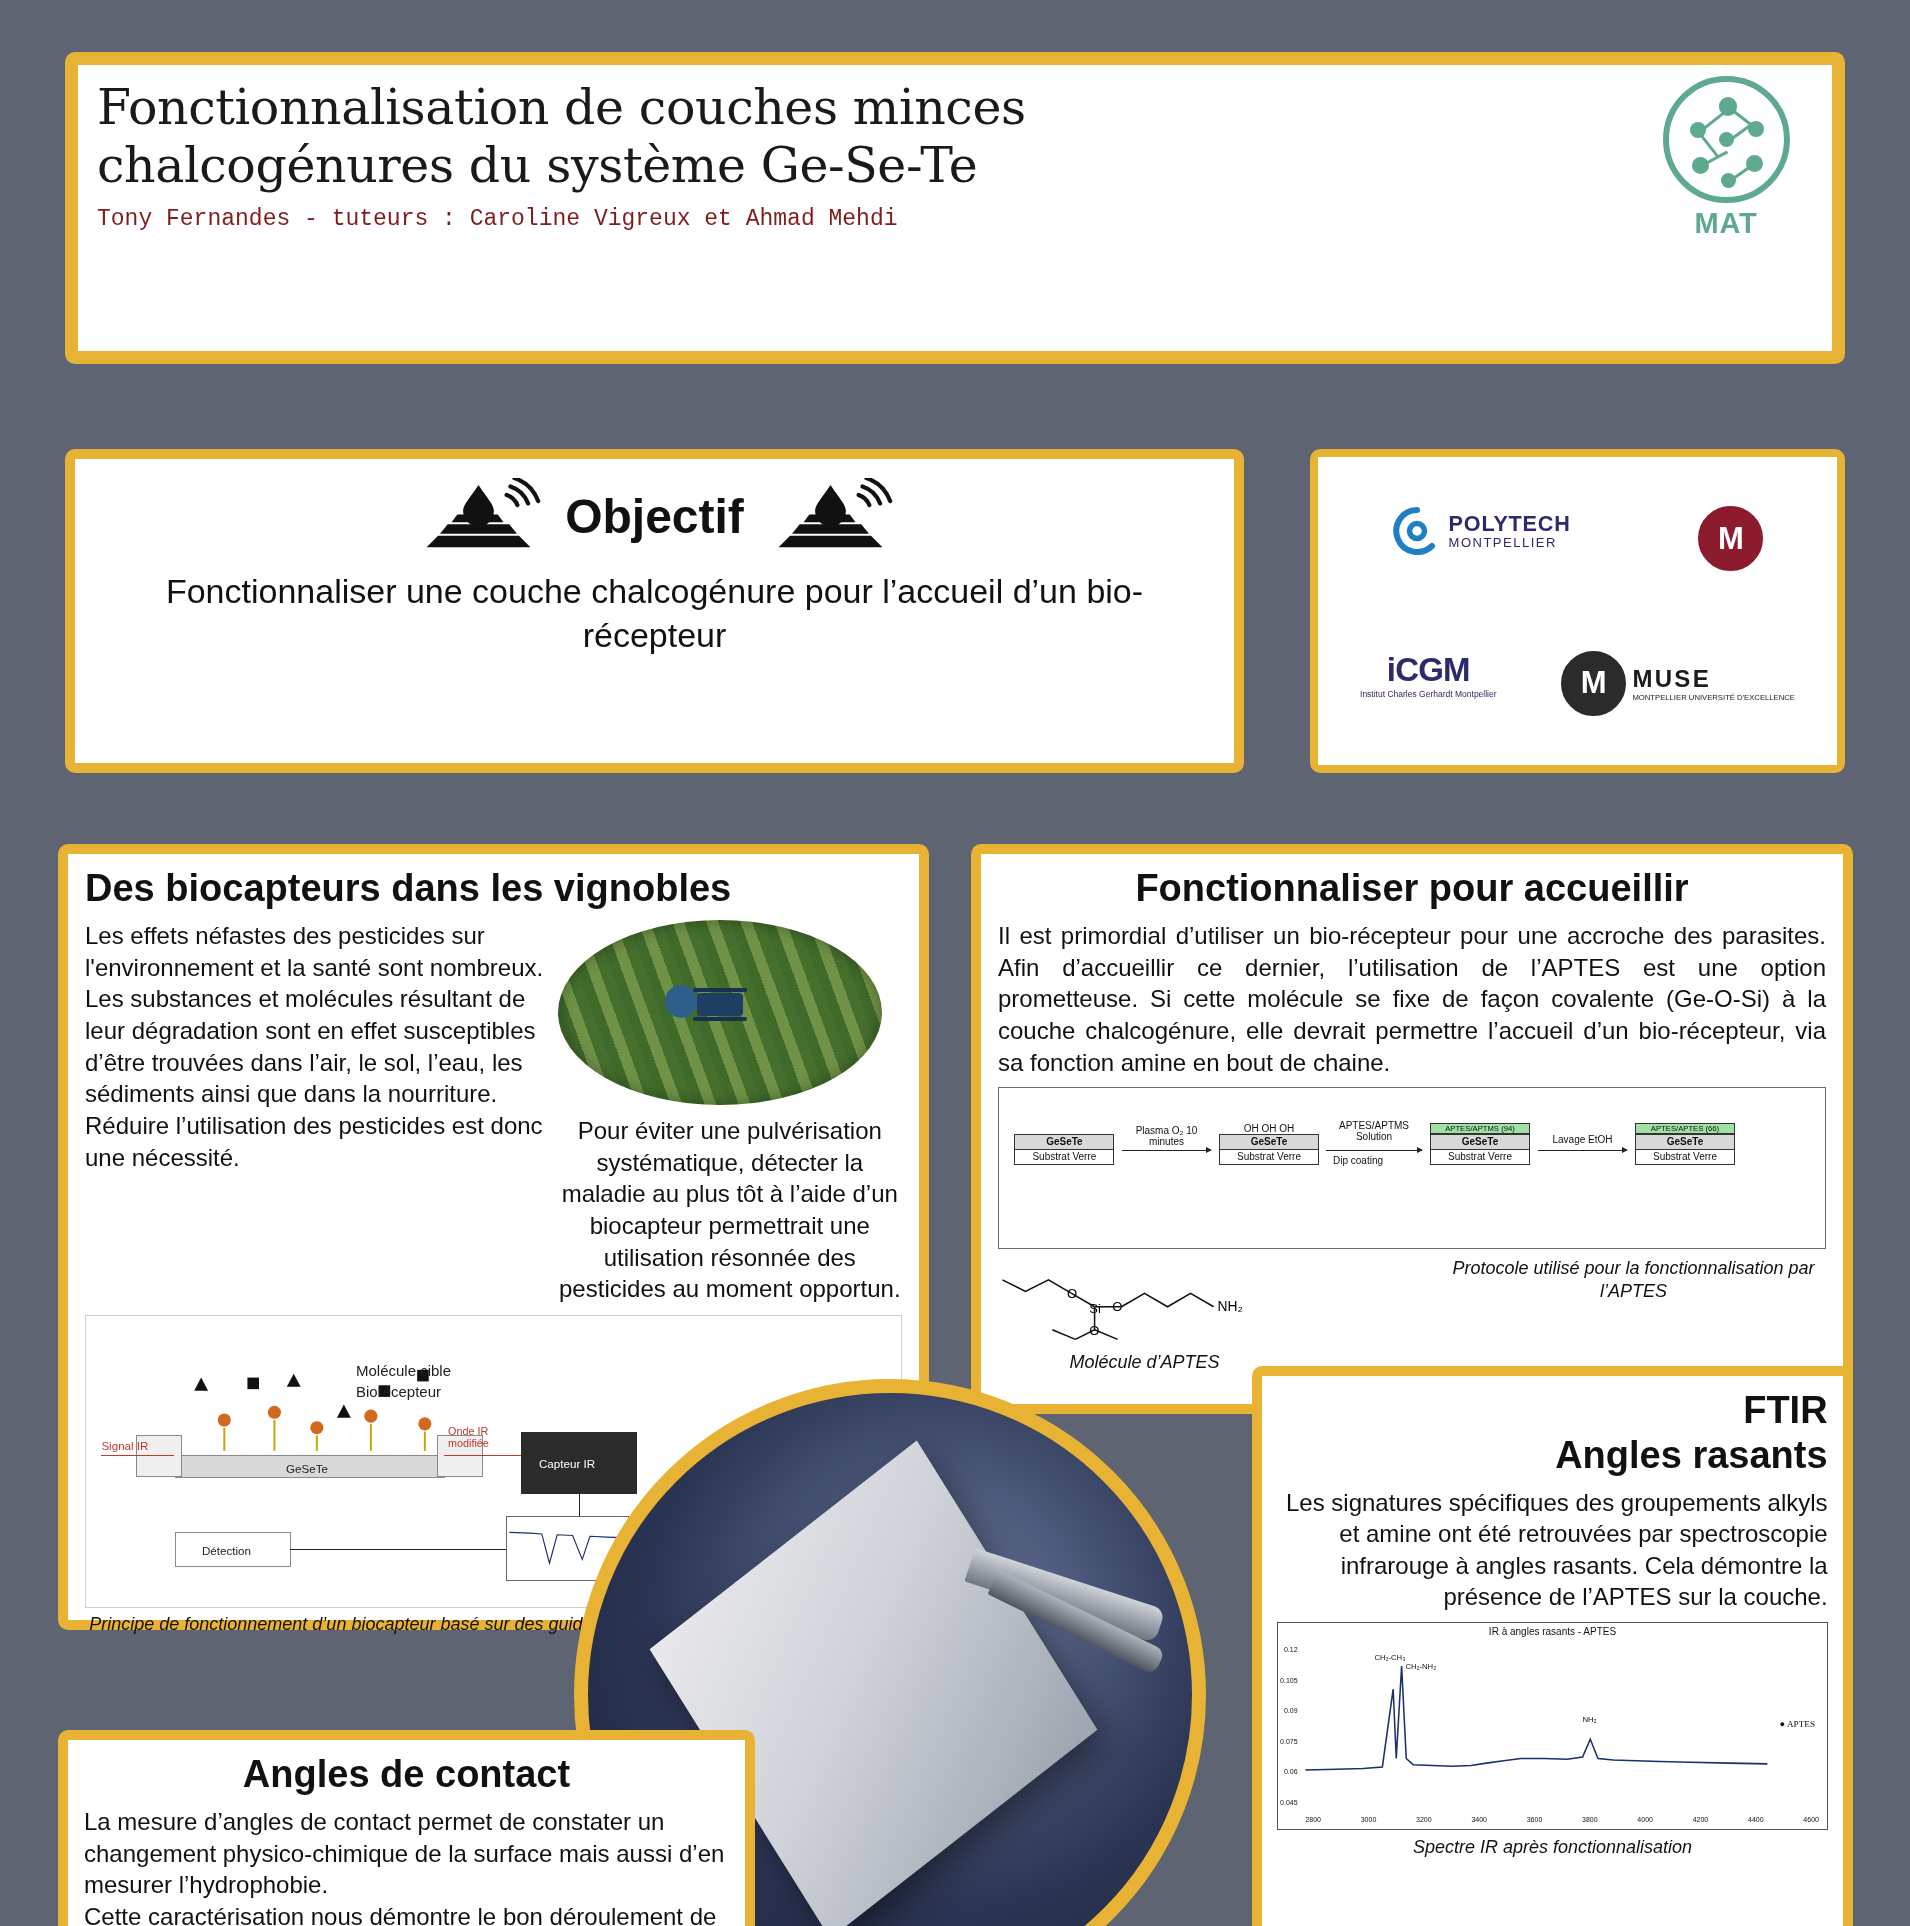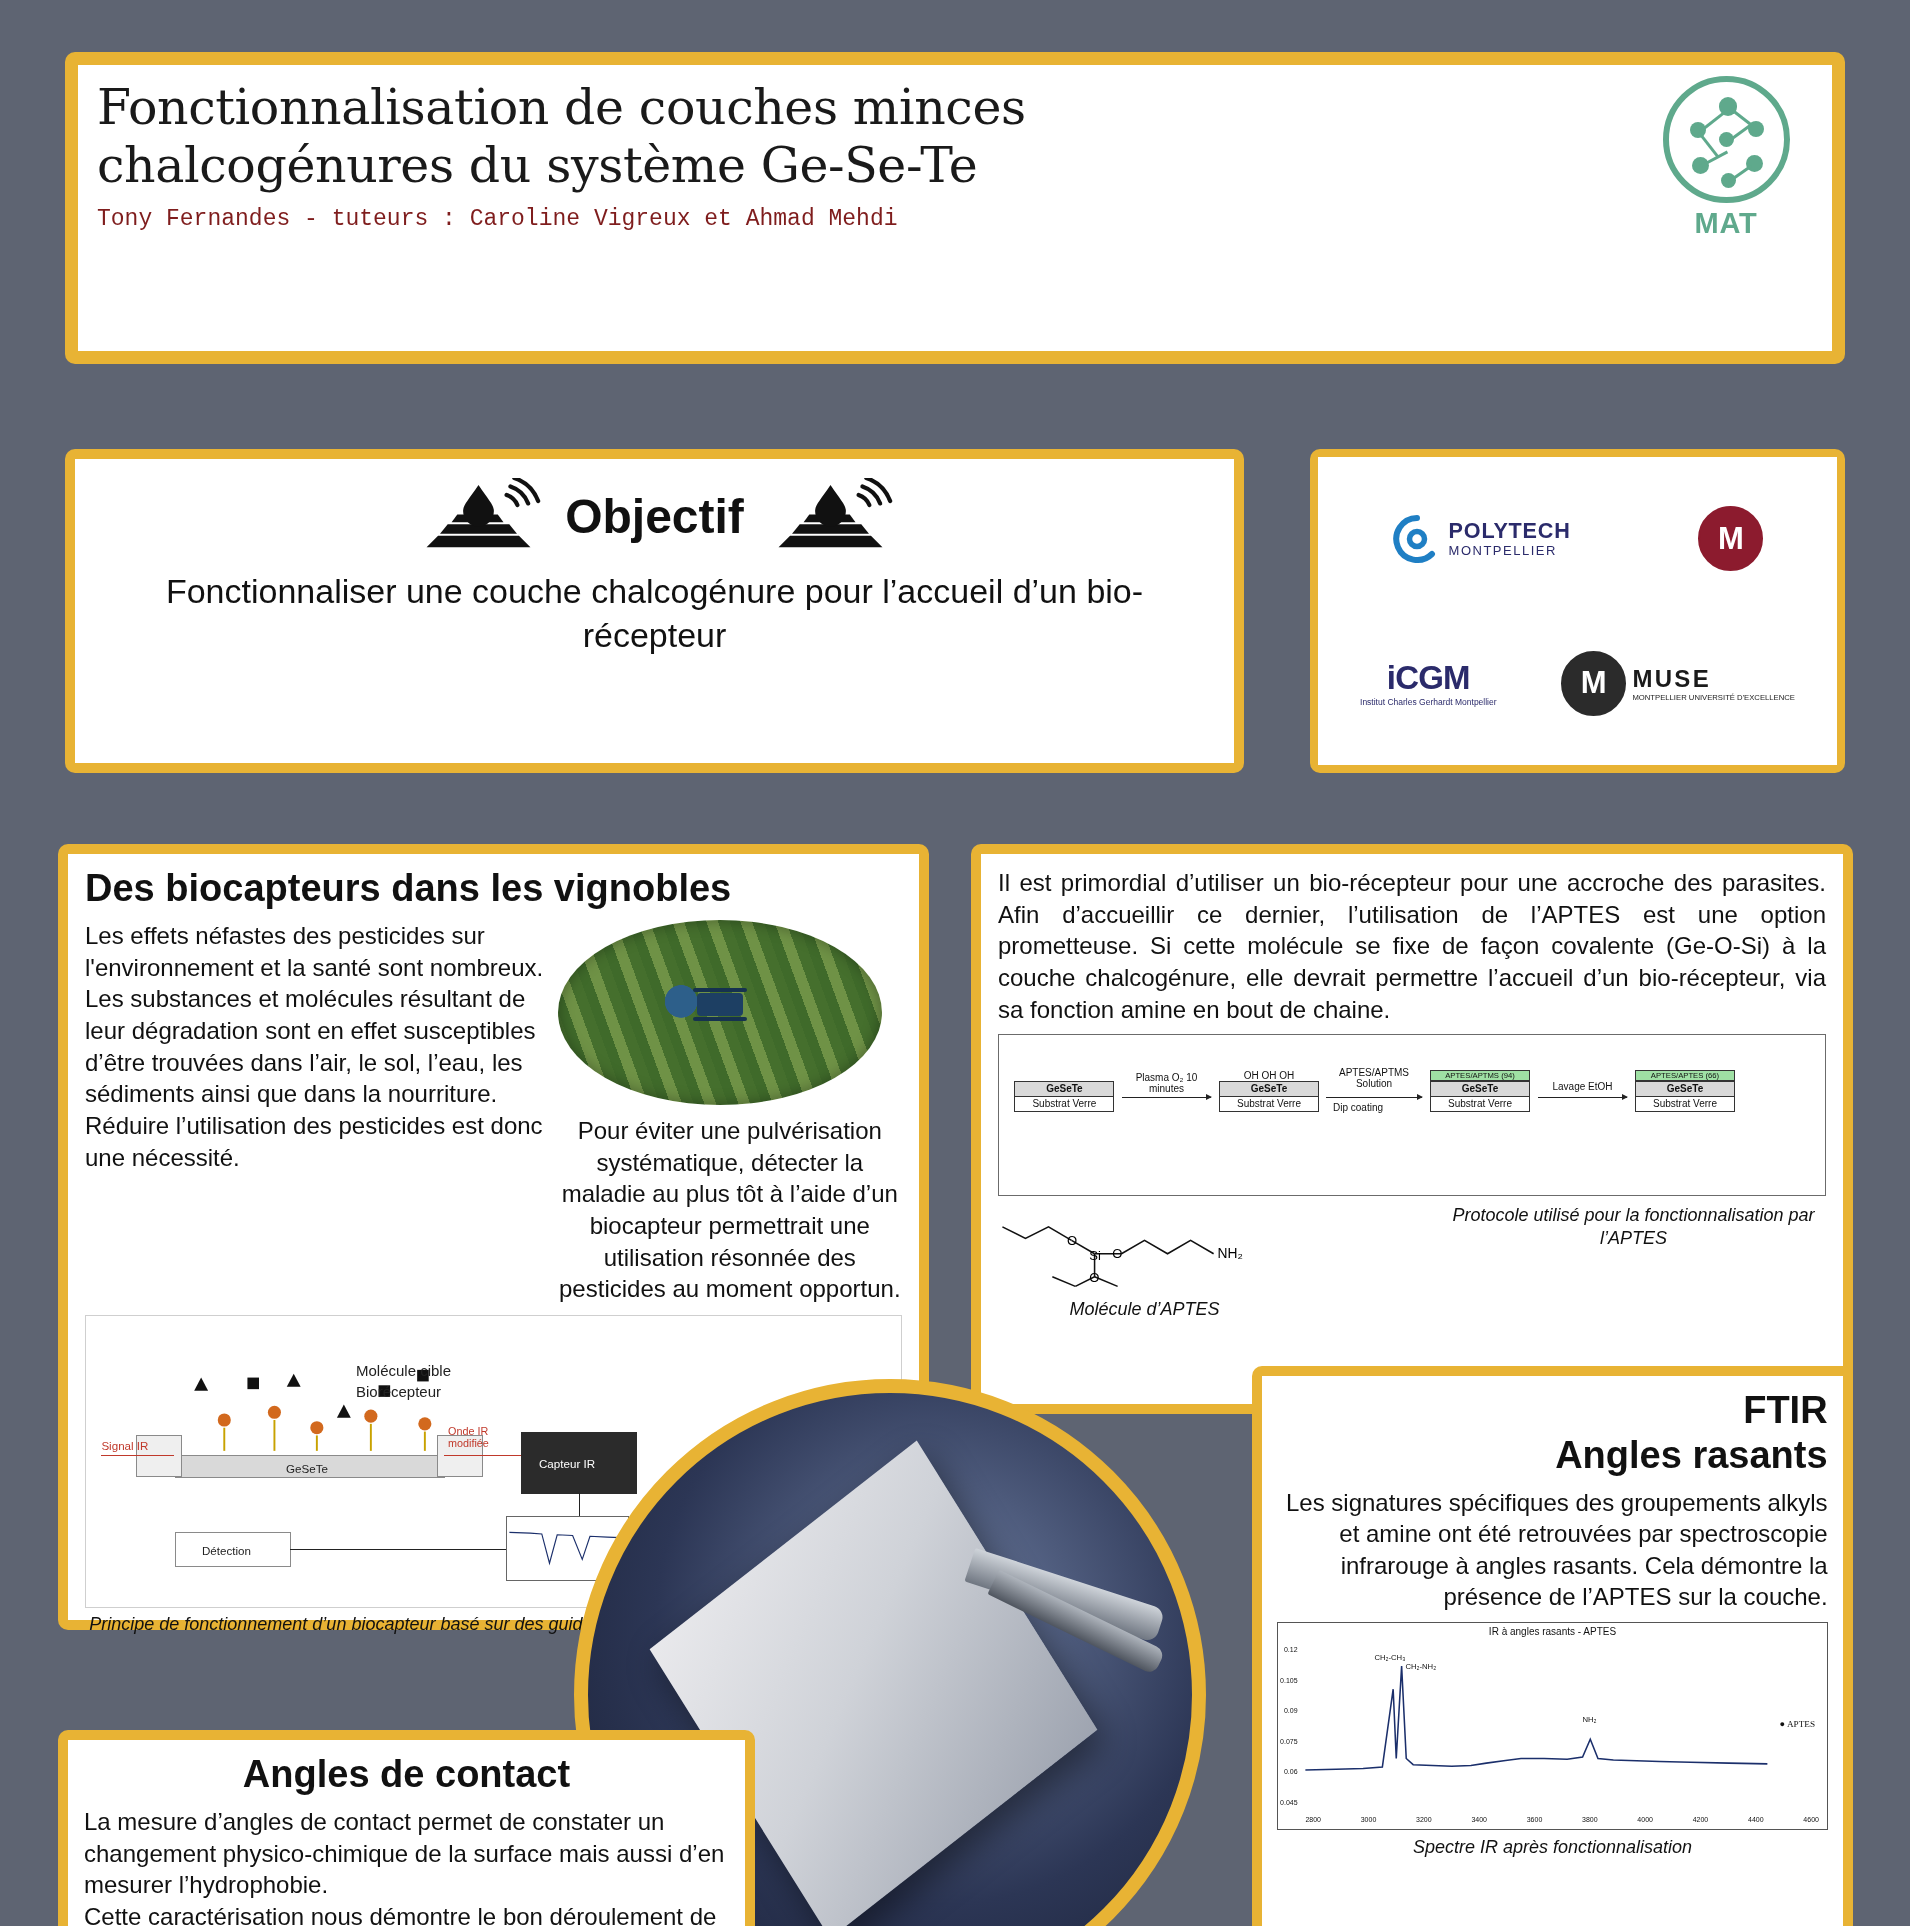--- a/index.html
+++ b/index.html
@@ -72,21 +72,21 @@
   .obj-head { display:flex; align-items:center; justify-content:center; gap:23px; margin-top: 8.5px;}
   .obj-title { font-size: 48px; font-weight: bold; font-family: "Liberation Sans", sans-serif;}
   .obj-body {
     text-align:center; font-size: 34px; line-height:1.3; margin-top: 14.6px; padding: 0 23px;
   }
   .sensor-icon { width: 127px; height: 77px; position: relative; }
 
   
   #logos-card { left: 1310px; top: 449px; width: 535px; height: 324px; padding: 7.7px;}
   #logos-card > .inner { padding: 10px 10px; display:flex; flex-direction:column; justify-content:space-around;}
-  .logo-row { display:flex; align-items:center; justify-content:space-around; }
+  .logo-row { display:flex; align-items:flex-start; justify-content:space-around; }
   .polytech-txt { font-size: 21.6px; font-weight:bold; color:#2b2b6b; letter-spacing:0.8px; line-height:1.05;}
   .polytech-sub { font-size: 13px; font-weight:normal; color:#2b2b6b; letter-spacing:1.5px;}
   .icgm-txt { font-size: 33px; font-weight:bold; color:#2b2b6b; letter-spacing:-0.8px;}
   .icgm-sub { font-size: 8.5px; color:#2b2b6b; }
   .muse-txt { font-size: 24px; font-weight:bold; color:#1b1b1b; letter-spacing:2.3px;}
   .muse-sub { font-size: 7.7px; color:#1b1b1b; }
   .seal {
     width: 65px; height:65px; border-radius:50%;
     border: 2.7px solid #8c1b2e; color:#8c1b2e; display:flex; align-items:center; justify-content:center;
     font-size: 27px; font-weight:bold; background:#8c1b2e;
@@ -355,20 +355,21 @@
           </svg>
         </div>
       </div>
 
       <div class="caption" style="margin-top:5.4px;">Principe de fonctionnement d’un biocapteur basé sur des guides d’onde chalcogénure fonctionnalisés</div>
     </div>
   </div>
 
   <div class="card" id="fonction-card">
     <div class="inner">
+      <div class="sec-title center">Fonctionnaliser pour accueillir</div>
       <div class="body-txt just">Il est primordial d’utiliser un bio-récepteur pour une accroche des parasites. Afin d’accueillir ce dernier, l’utilisation de l’APTES est une option prometteuse.  Si cette molécule se fixe de façon covalente (Ge-O-Si) à la couche chalcogénure, elle devrait permettre l’accueil d’un bio-récepteur, via sa fonction amine en bout de chaine.</div>
 
       <div class="protocol-box">
         <div class="pbox" style="left:15.4px;top:46px;width:100px;">
           <div class="t">GeSeTe</div>
           <div class="b">Substrat Verre</div>
         </div>
         <div class="parrow" style="left:123px;top:62px;width:89px;"></div>
         <div class="ptxt" style="left:123px;top:37px;width:89px;">Plasma O₂ 10 minutes</div>
 

